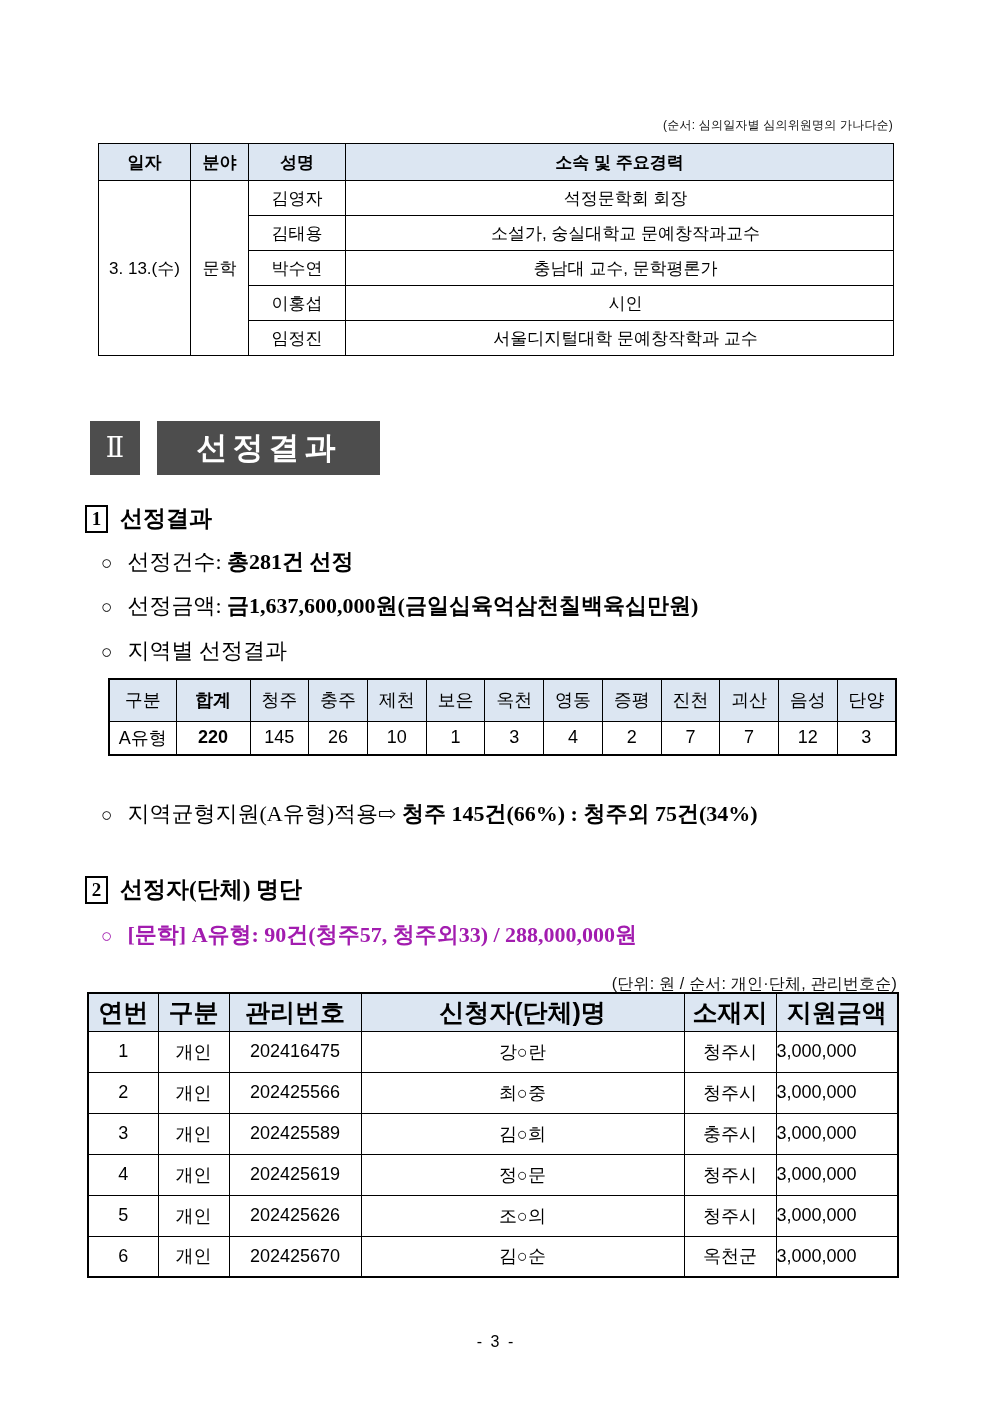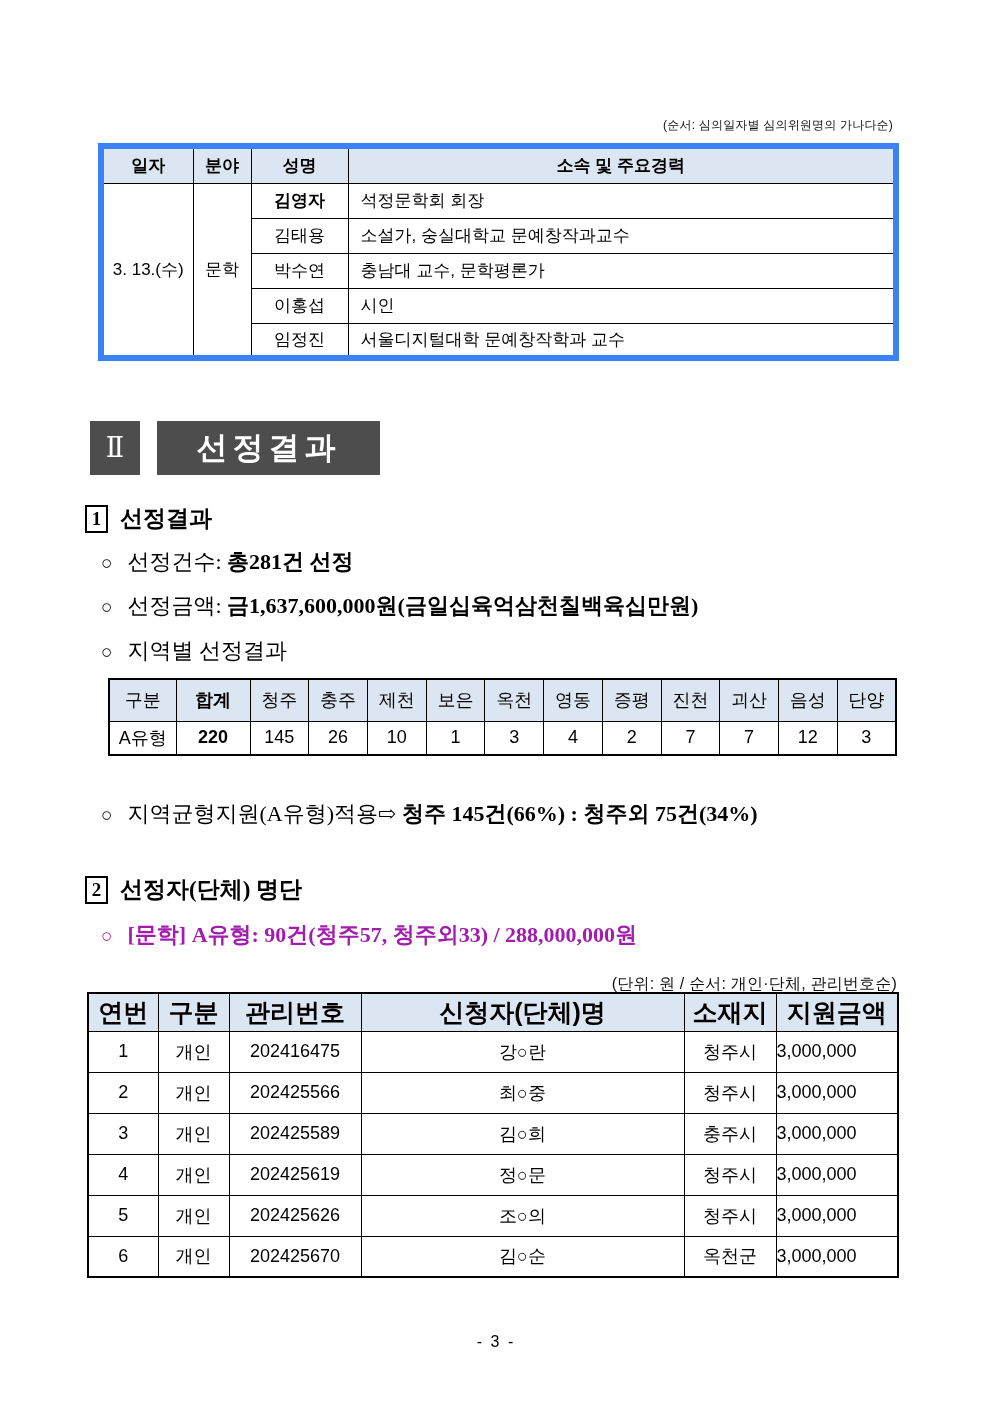--- a/index.html
+++ b/index.html
@@ -14,25 +14,25 @@
   .caption { position:absolute; font-size:12px; color:#111; letter-spacing:0.2px; }
   .caption1 { top:117px; right:99px; }
   .caption2 { top:963px; right:95px; font-size:16px;margin-top:11px; }
 
   
   table { border-collapse:collapse; table-layout:fixed; }
   td, th { border:1px solid #000; text-align:center; vertical-align:middle; overflow:hidden; }
   .hdr { background:#dce6f2; }
 
   
-  .t1 { position:absolute; left:98px; top:143px; width:795px; border:6px solid #3b82f6; font-size:17px; }
+  .t1 { position:absolute; left:98px; top:143px; width:795px; border:1px solid #3b82f6; font-size:17px; }
   .t1 th { font-weight:bold; height:37px; }
   .t1 td { height:35px; }
-  .t1 td.career { text-align:left; padding-left:12px; }
-  .t1 td.name-bold { font-weight:bold; }
+  .t1 td.career { text-align:center; padding-left:12px; }
+  .t1 td.name-bold { font-weight:normal; }
 
   
   .sec-badge { position:absolute; left:90px; top:421px; width:50px; height:54px;
     background:#4d4d4d; color:#fff; display:flex; align-items:center; justify-content:center;
     font-size:27px; font-family:"Liberation Serif","DejaVu Serif",serif; }
   .sec-title { position:absolute; left:157px; top:421px; width:223px; height:54px;
     background:#4d4d4d; color:#fff; display:flex; align-items:center; justify-content:center;
     font-size:31px; font-weight:bold; letter-spacing:5px; }
 
   

